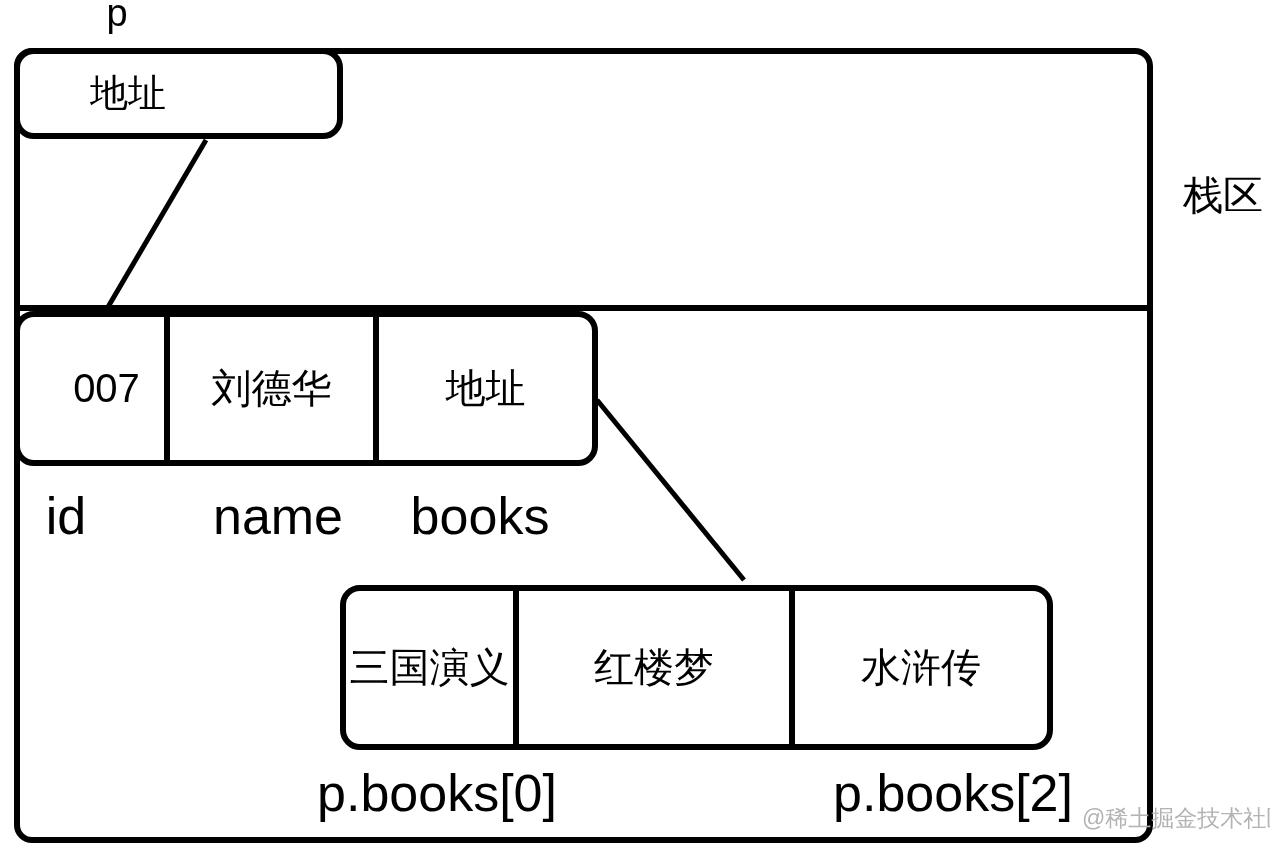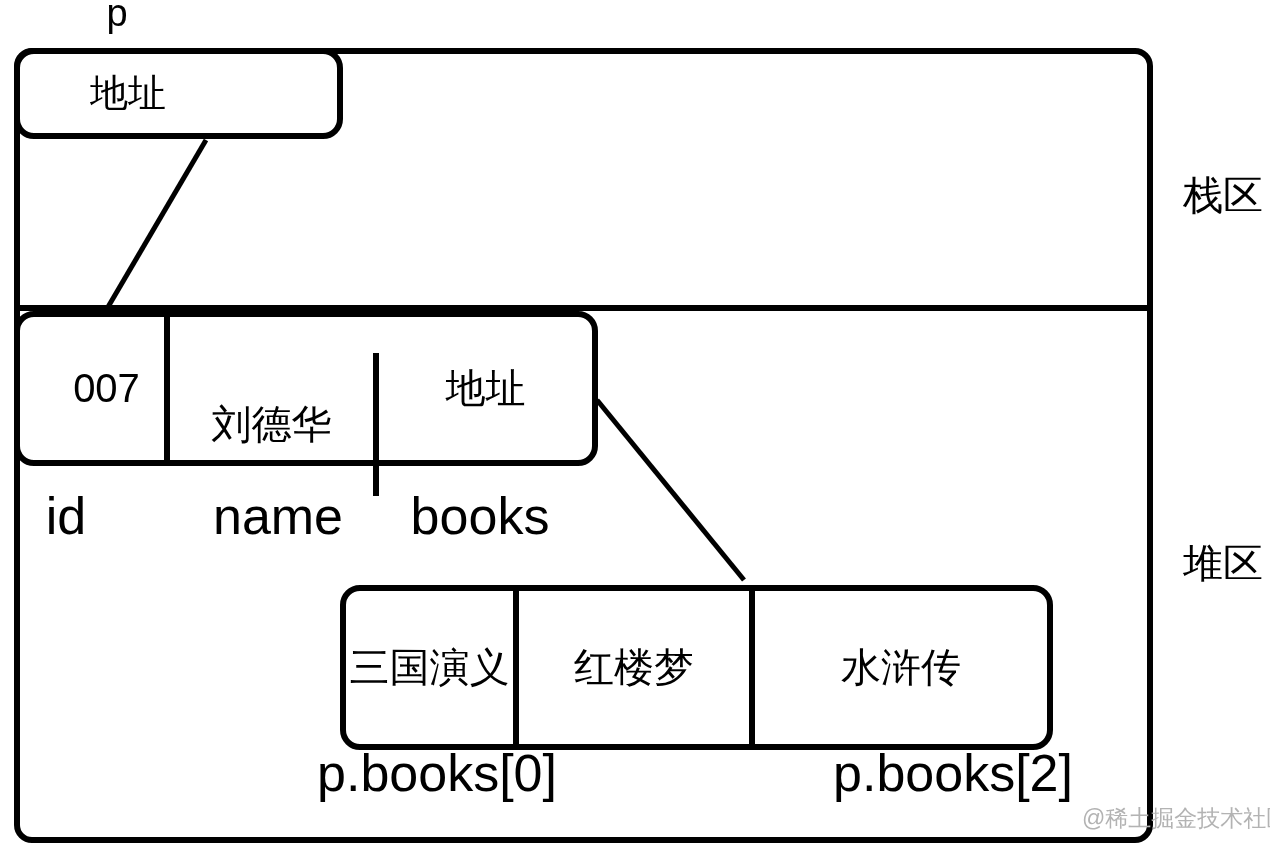--- a/index.html
+++ b/index.html
@@ -79,35 +79,35 @@
 
   .cell {
     display: flex;
     align-items: center;
     justify-content: center;
     font-size: 40px;
     height: 100%;
   }
   .cell.sep { border-right: 6px solid #000000; }
   .heap-object .c0 { width: 150px; padding-left: 29px; }
-  .heap-object .c1 { width: 209px; margin-top: 36px; }
+  .heap-object .c1 { width: 209px; }
   .heap-object .c2 { flex: 1; }
   .array-box .c0 { width: 173px; }
-  .array-box .c1 { width: 236px; }
+  .array-box .c1 { width: 276px; }
   .array-box .c2 { flex: 1; }
 
   .field-label, .index-label {
     position: absolute;
     transform: translateX(-50%);
     font-size: 52px;
     z-index: 3;
     white-space: nowrap;
   }
   .field-label { top: 486px; }
-  .index-label { top: 743px; }
+  .index-label { top: 763px; }
   .fl-id    { left: 66px; }
   .fl-name  { left: 278px; }
   .fl-books { left: 480px; }
   .il-0 { left: 437px; }
   .il-1 { left: 677px; }
   .il-2 { left: 953px; }
 
   .region-label {
     position: absolute;
     left: 1183px;
@@ -171,17 +171,16 @@
     </div>
     <div class="cell c2">
       <span>水浒传</span>
     </div>
   </div>
 
   <div class="index-label il-0">p.books[0]</div>
   <div class="index-label il-2">p.books[2]</div>
 
   <div class="region-label rl-stack">栈区</div>
-  <div class="region-label rl-heap">堆区</div>
 
   <div class="watermark">@稀土掘金技术社区</div>
 
 </div>
 
 </body></html>

